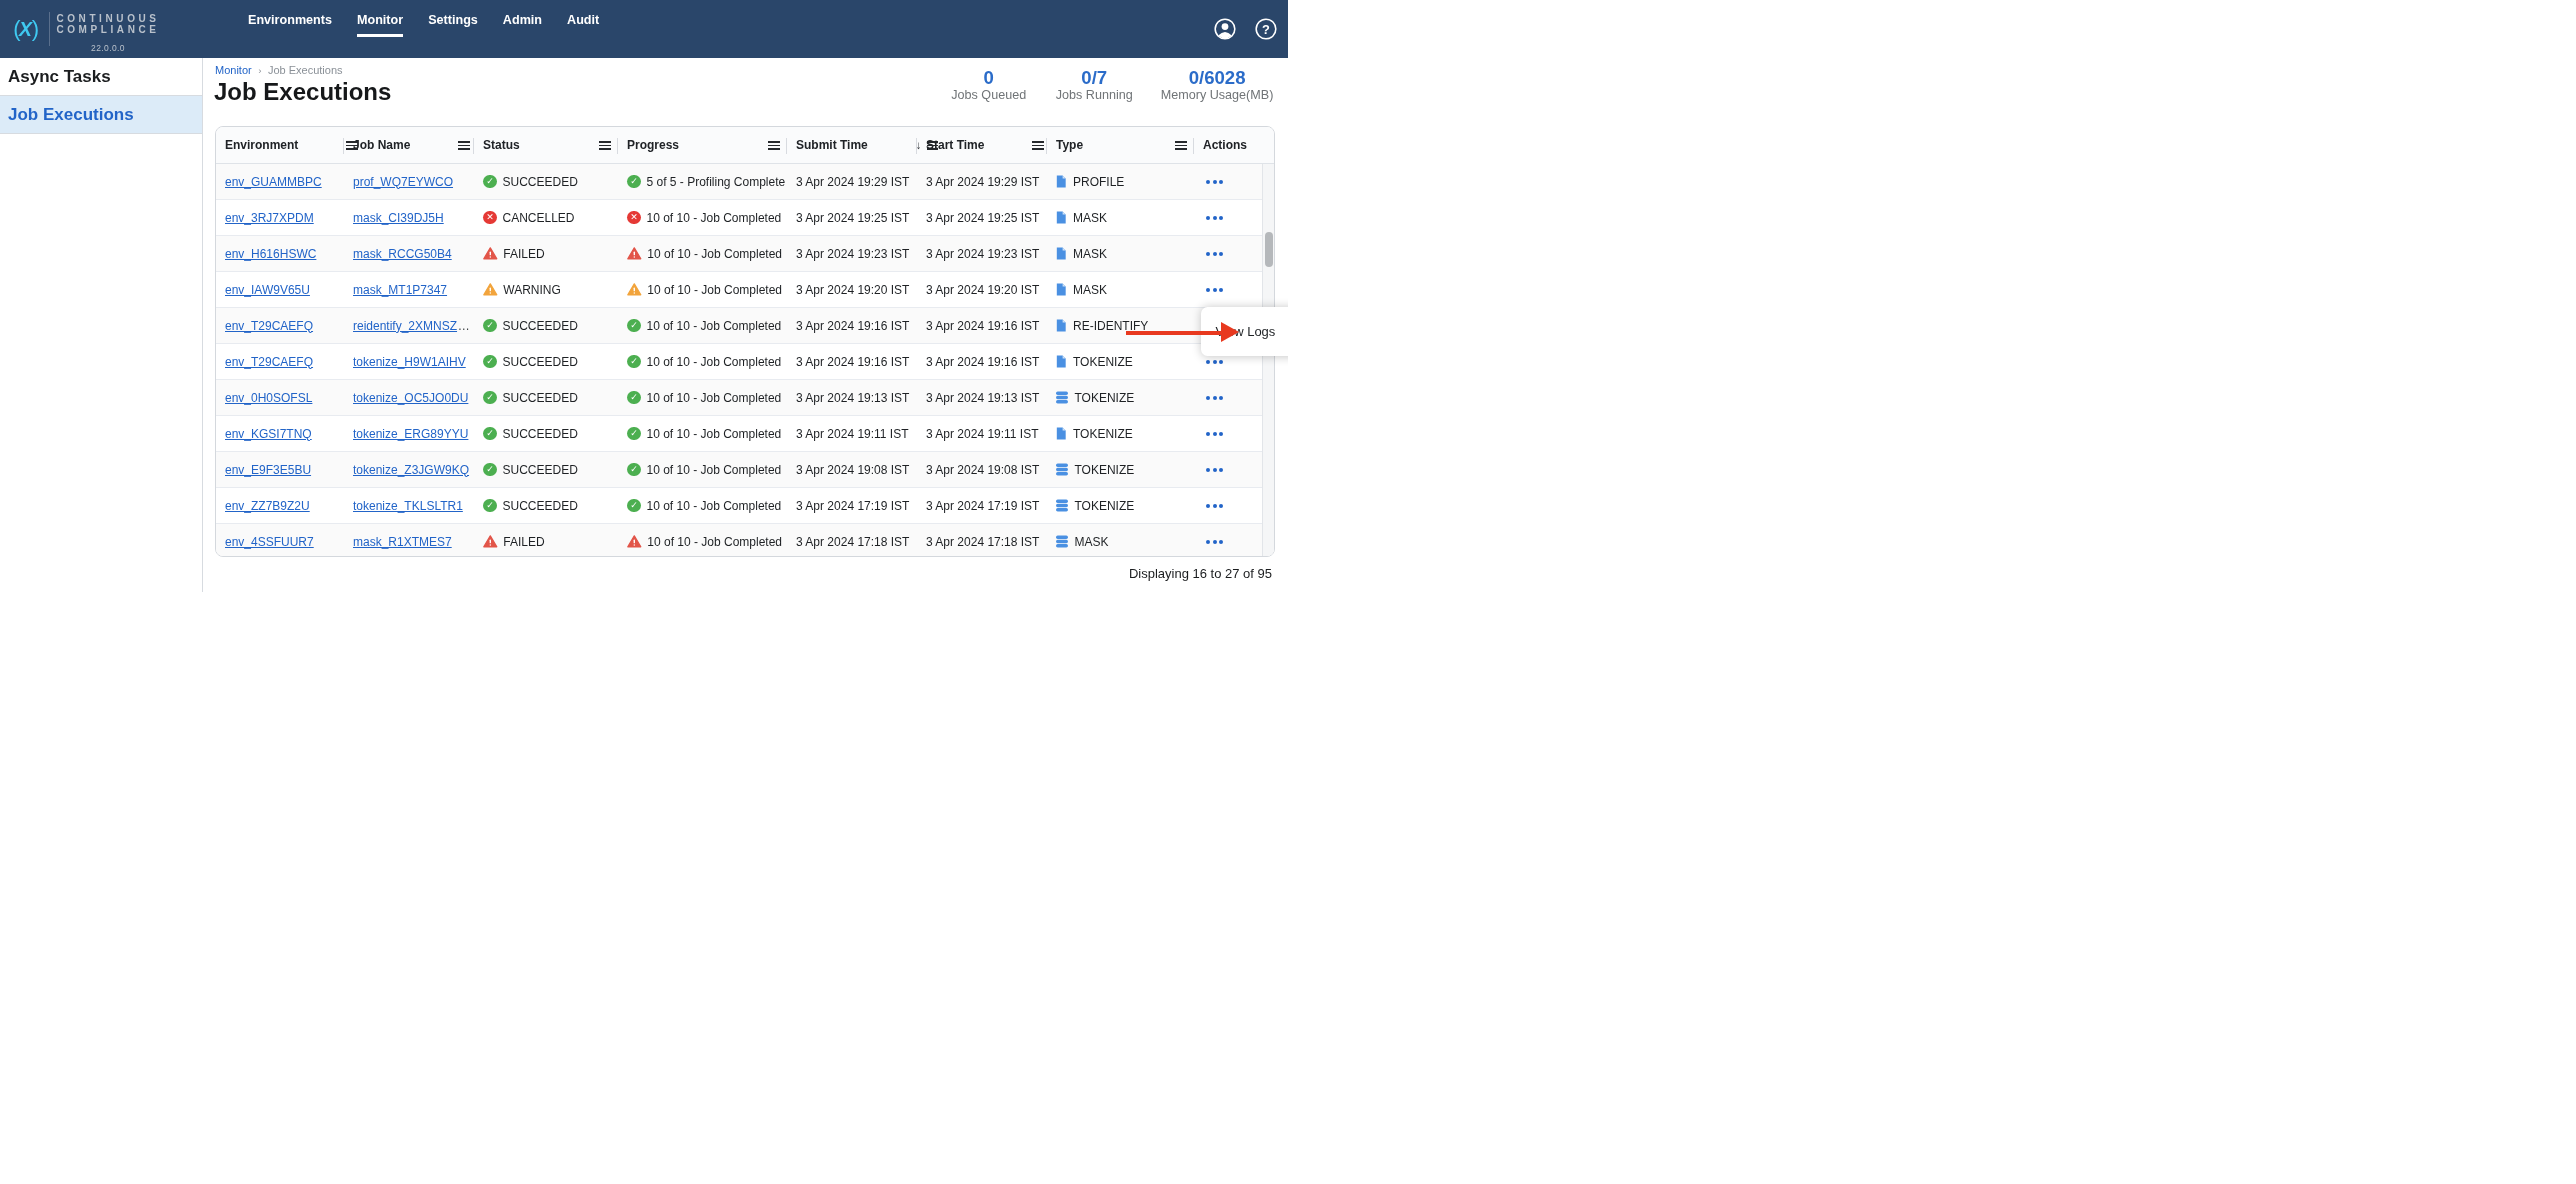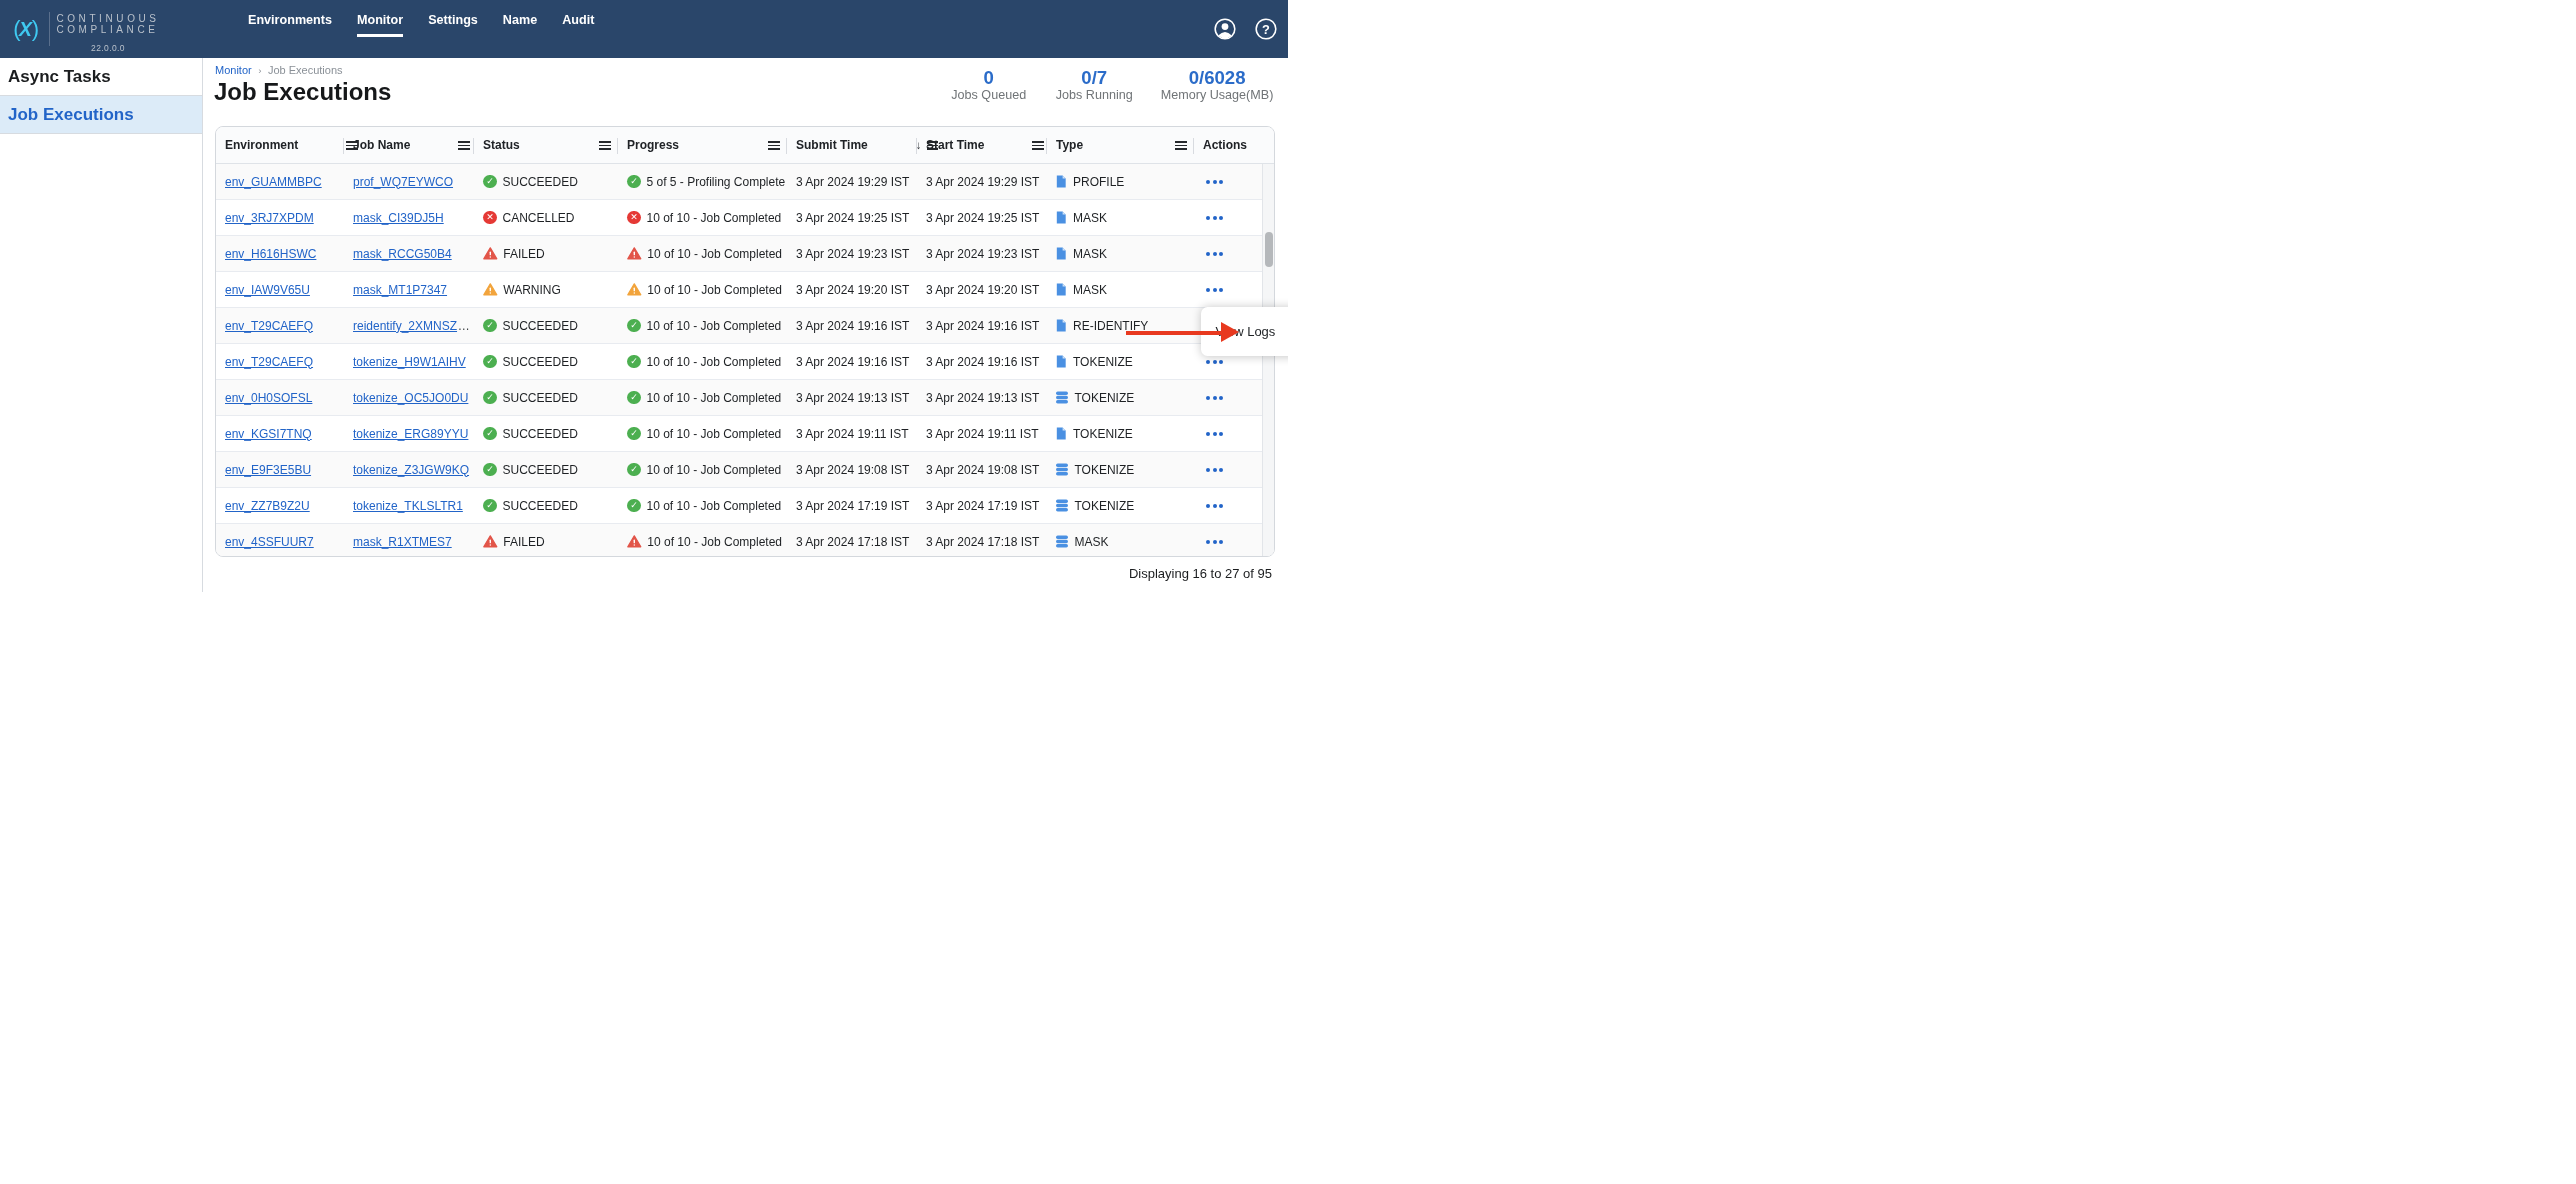--- a/index.html
+++ b/index.html
@@ -9,21 +9,21 @@
 
   
   .app-header{ position:absolute; left:0; top:0; width:1288px; height:58px;
     background:var(--navy,#2a466a); display:flex; align-items:center; z-index:30;}
   .brand{ display:flex; align-items:center; height:100%; position:relative; }
   .logo{ width:41px; text-align:center; color:var(--cyan,#3fc9f1);
     font-size:22px; font-weight:400; letter-spacing:-1.6px; margin-left:4.9px; }
   .logo .lx{ font-style:italic; font-weight:700; font-size:19.4px; letter-spacing:0;}
   .brand-divider{ width:0.8px; height:34px; background:#5a6f8c; margin:0 6.5px 0 3.2px;}
   .brand-text{ padding-top:8px; }
-  .brand-line{ color:#b9c1cb; font-size:10px; letter-spacing:3.6px; line-height:11.3px; font-weight:400;}
+  .brand-line{ color:#b9c1cb; font-size:10px; letter-spacing:3.6px; line-height:11.3px; font-weight:700;}
   .brand-version{ color:#b9c1cb; font-size:8.5px; text-align:center; letter-spacing:0.4px; margin-top:8px;}
   .top-nav{ position:absolute; left:248px; top:0; height:40px; display:flex; align-items:center; gap:25px;}
   .nav-item{ color:#fff; font-size:12.6px; font-weight:700; position:relative; padding:3.2px 0; cursor:pointer;}
   .nav-item.active::after{ content:""; position:absolute; left:0; right:0; bottom:-7.3px; height:3.2px; background:#fff;}
   .header-icons{ position:absolute; right:11.3px; top:0; height:58px; display:flex; align-items:center; gap:18.6px;}
   .hicon{ width:22px; height:22px; cursor:pointer; }
 
   
   .sidebar{ position:absolute; left:0; top:58px; width:203px; height:535px;
     background:#fff; border-right:0.8px solid #d7dbe0; z-index:10;}
@@ -101,21 +101,21 @@
     <div class="brand-text">
       <div class="brand-line">CONTINUOUS</div>
       <div class="brand-line">COMPLIANCE</div>
       <div class="brand-version">22.0.0.0</div>
     </div>
   </div>
   <nav class="top-nav" id="top-nav">
       <span class="nav-item">Environments</span>
       <span class="nav-item active">Monitor</span>
       <span class="nav-item">Settings</span>
-      <span class="nav-item">Name</span>
+      <span class="nav-item">Admin</span>
       <span class="nav-item">Audit</span>
     </nav>
   <div class="header-icons">
     <svg class="hicon" viewBox="0 0 24 24">
       <circle cx="12" cy="12" r="10.7" fill="none" stroke="#fff" stroke-width="1.7"></circle>
       <circle cx="12" cy="9.3" r="3.7" fill="#fff"></circle>
       <path d="M4.6 19.2 Q12 11.5 19.4 19.2 A10.7 10.7 0 0 1 4.6 19.2 Z" fill="#fff"></path>
     </svg>
     <svg class="hicon" viewBox="0 0 24 24">
       <circle cx="12" cy="12" r="10.7" fill="none" stroke="#fff" stroke-width="1.7"></circle>

